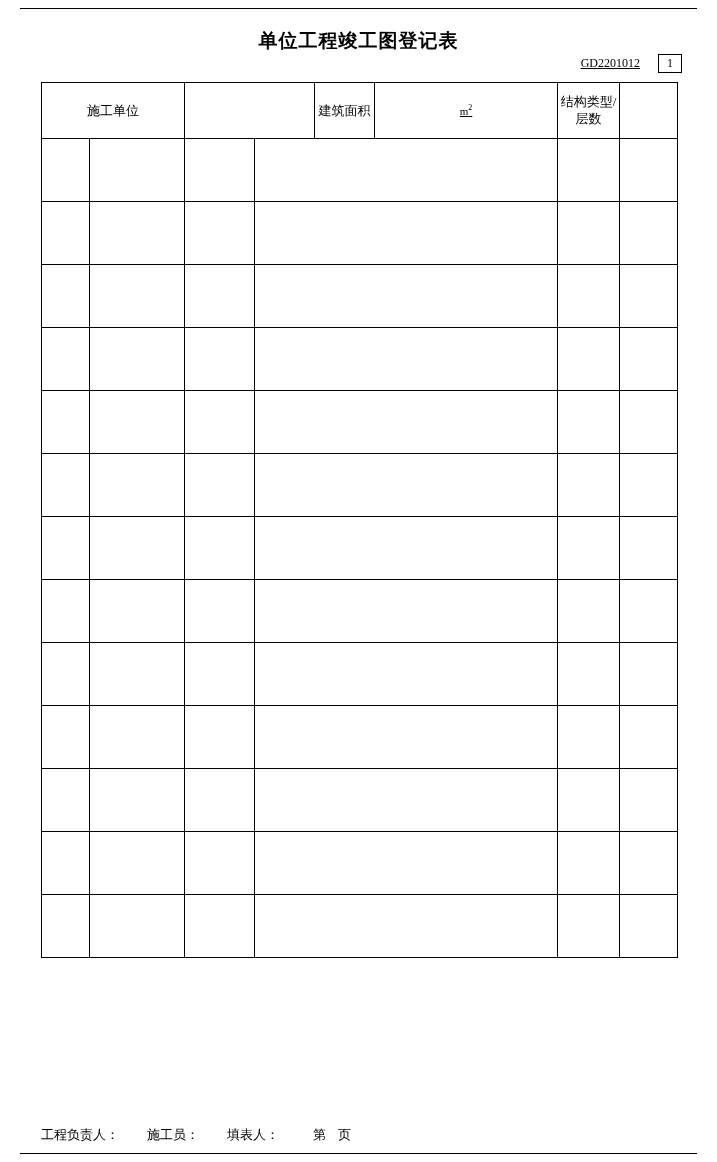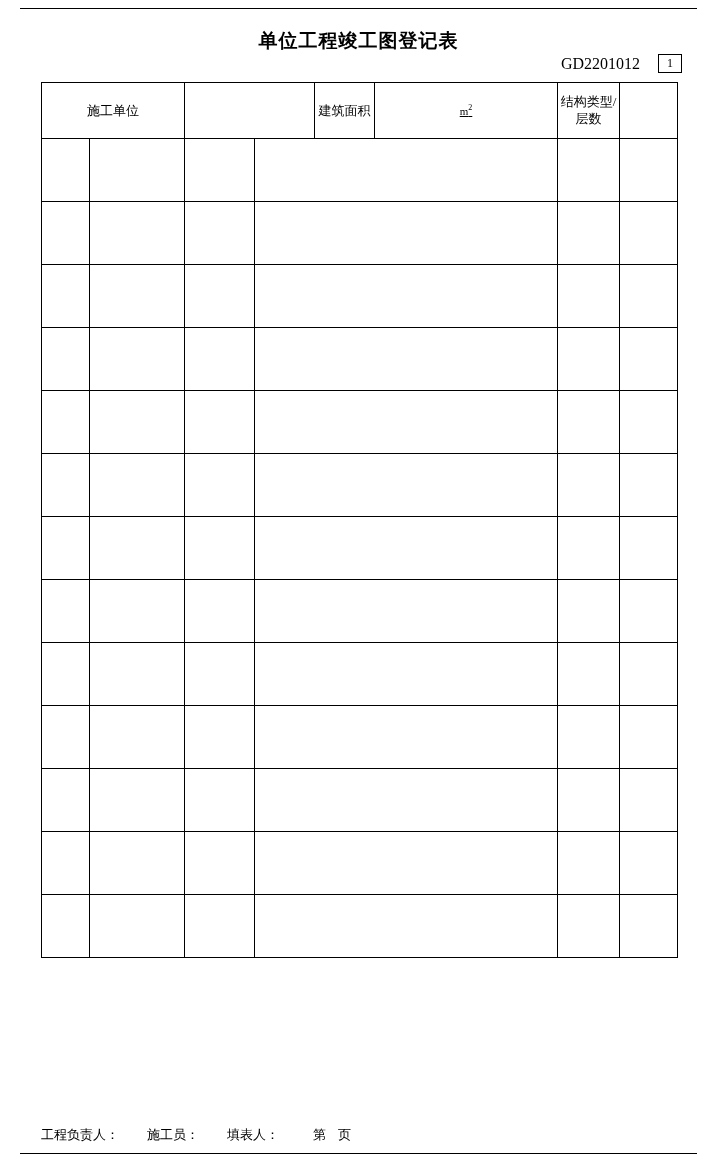--- a/index.html
+++ b/index.html
@@ -49,22 +49,23 @@
   }
   .code-row {
     position: absolute;
     top: 54px;
     right: 35px;
     display: flex;
     align-items: center;
     gap: 18px;
   }
   .code-text {
-    font-size: 16px;
+    font-size: 12px;
     font-family: "Liberation Serif", serif;
+    text-decoration: underline;
   }
   .page-num-box {
     border: 1px solid #000;
     width: 22px;
     height: 17px;
     line-height: 17px;
     text-align: center;
     font-size: 12px;
   }
   table.main {

